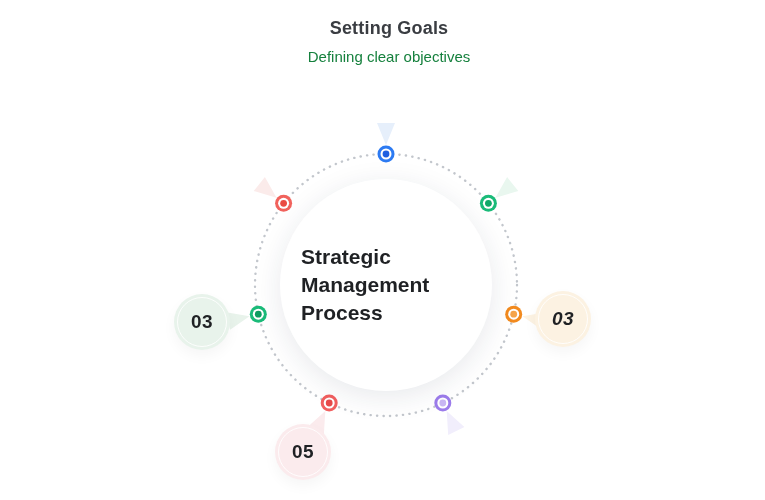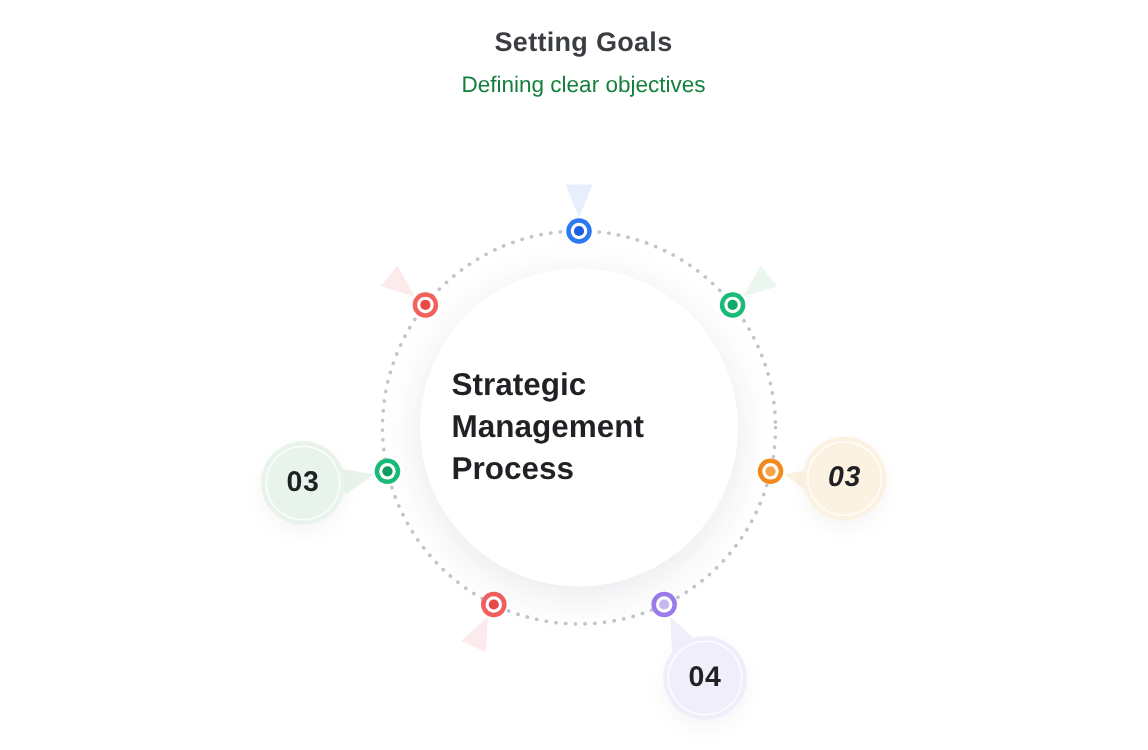--- a/index.html
+++ b/index.html
@@ -116,20 +116,20 @@
     </g>
   </svg>
 
   <div class="center-circle">
     <div class="center-label">Strategic Management Process</div>
   </div>
 
   <div class="bubble" style="left: 535px; top: 291px; font-style: italic; --accent: #F28A1E; --bubble: #FCF2E2; --node-center: #F5A44A;">
       <span>03</span>
     </div>
-  <div class="bubble" style="left: 442px; top: 424px; --accent: #9C7CEB; --bubble: #F1EEFC; --node-center: #C9B7F4;">
-      <span>04</span>
+  <div class="bubble" style="left: 275px; top: 424px; --accent: #F15F5F; --bubble: #FBEBED; --node-center: #E84A4A;">
+      <span>05</span>
     </div>
   <div class="bubble" style="left: 174px; top: 294px; --accent: #1ABB79; --bubble: #E8F3EB; --node-center: #0C9C60;">
       <span>03</span>
     </div>
 
 </div>
 
 </body></html>

